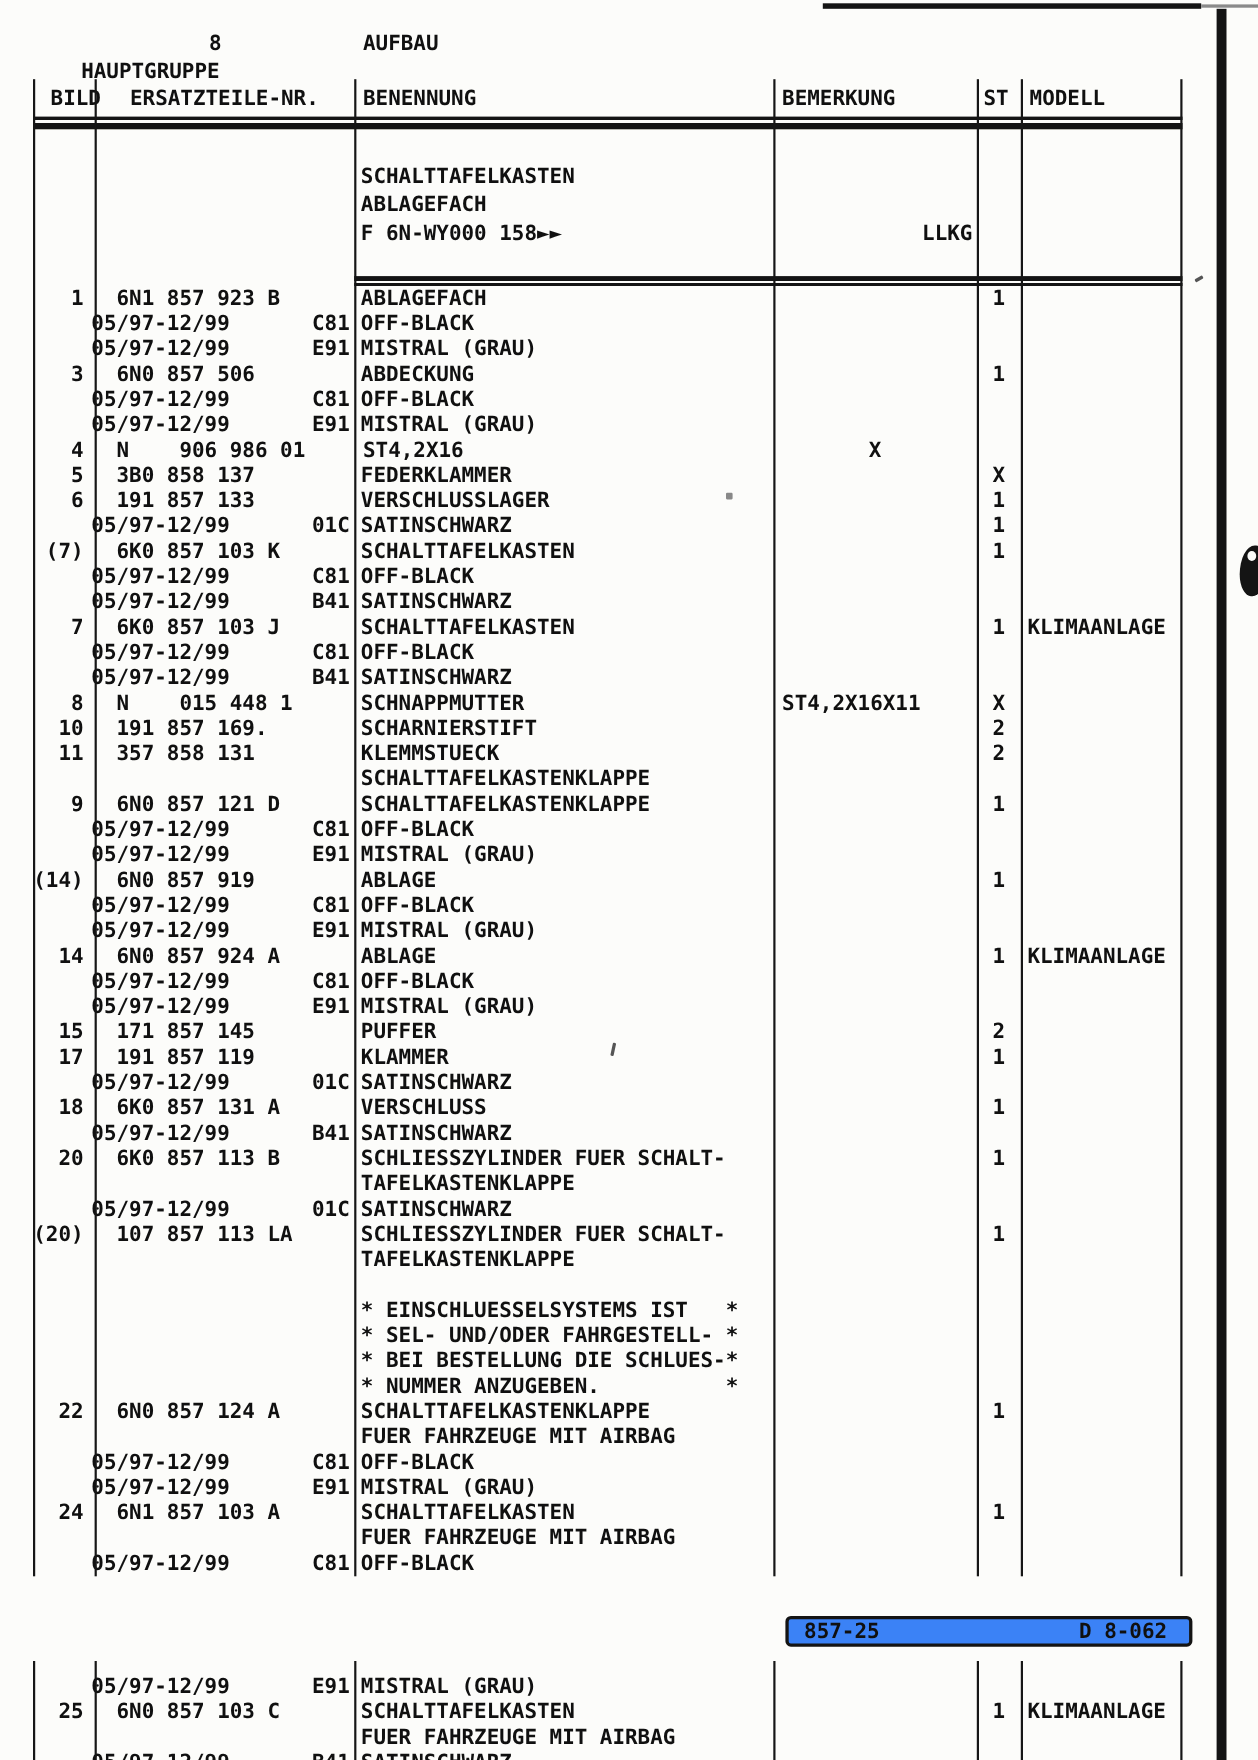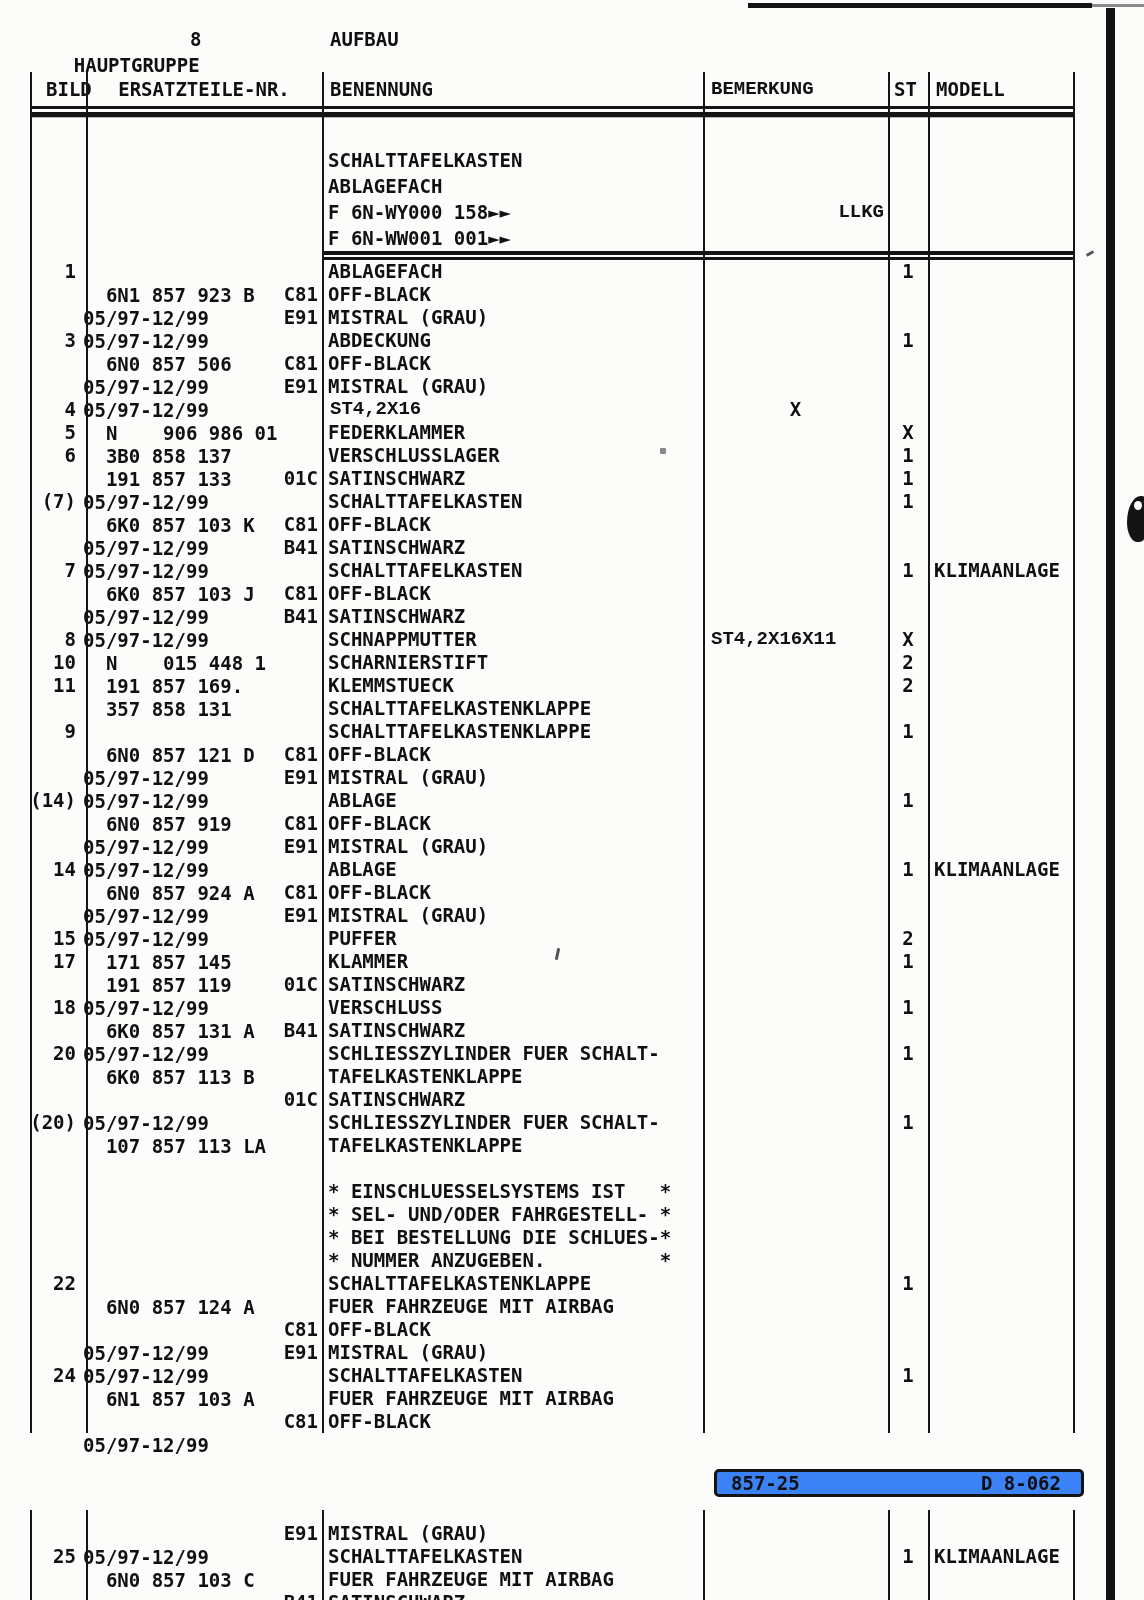--- a/index.html
+++ b/index.html
@@ -30,24 +30,24 @@
   .vline{position:absolute; top:0; bottom:0; width:2px; background:#161616;}
 
   .trow{display:grid; grid-template-columns:56px 236px 381px 185px 40px 147px;
         height:23px; line-height:23px; font-size:19px;}
   .thead-row{height:34px; line-height:30px; padding-top:2px; box-sizing:border-box;}
   .grow{height:26px; line-height:26px;}
   .gpad{height:28px;}
   .c{box-sizing:border-box; overflow:visible; white-space:pre;}
   .c-bild{text-align:right; padding-right:10px;}
   .c-nr{display:flex; justify-content:space-between;}
-  .c-nr .nrl{white-space:pre; margin-left:-3px;margin-top:24px;}
+  .c-nr .nrl{white-space:pre; margin-left:-3px;}
   .c-nr .nrr{padding-right:4px;}
   .c-name{padding-left:6px; white-space:pre;}
-  .c-rem{display:flex; justify-content:space-between;font-family:Liberation Mono, monospace;}
+  .c-rem{display:flex; justify-content:space-between;}
   .c-rem .reml{padding-left:8px; white-space:pre;}
   .c-rem .remr{padding-right:4px;}
   .c-st{text-align:center;}
   .c-model{padding-left:6px;}
   .h-bild{text-align:left; padding-left:16px;}
   .h-nr{text-align:center;}
   .h-name,.h-rem,.h-model{padding-left:8px;}
   .h-st{padding-left:6px; text-align:left;}
 
   .rule-a{height:13px;
@@ -117,21 +117,20 @@
           <div class="c c-bild"><span></span></div>
           <div class="c c-nr"><span class="nrl"></span><span class="nrr"></span></div>
           <div class="c c-name"><span>F 6N-WY000 158►►</span></div>
           <div class="c c-rem"><span class="reml"></span><span class="remr">LLKG</span></div>
           <div class="c c-st"><span></span></div>
           <div class="c c-model"><span></span></div>
         </div>
         <div class="trow grow">
           <div class="c c-bild"><span></span></div>
           <div class="c c-nr"><span class="nrl"></span><span class="nrr"></span></div>
-          <div class="c c-name"><span>F 6N-WW001 001►►</span></div>
           <div class="c c-rem"><span class="reml"></span><span class="remr"></span></div>
           <div class="c c-st"><span></span></div>
           <div class="c c-model"><span></span></div>
         </div>
       </div>
     <div class="rule-b">
         <div class="rule-b-inner"></div>
       </div>
     <div id="tbody">
         <div class="trow">

